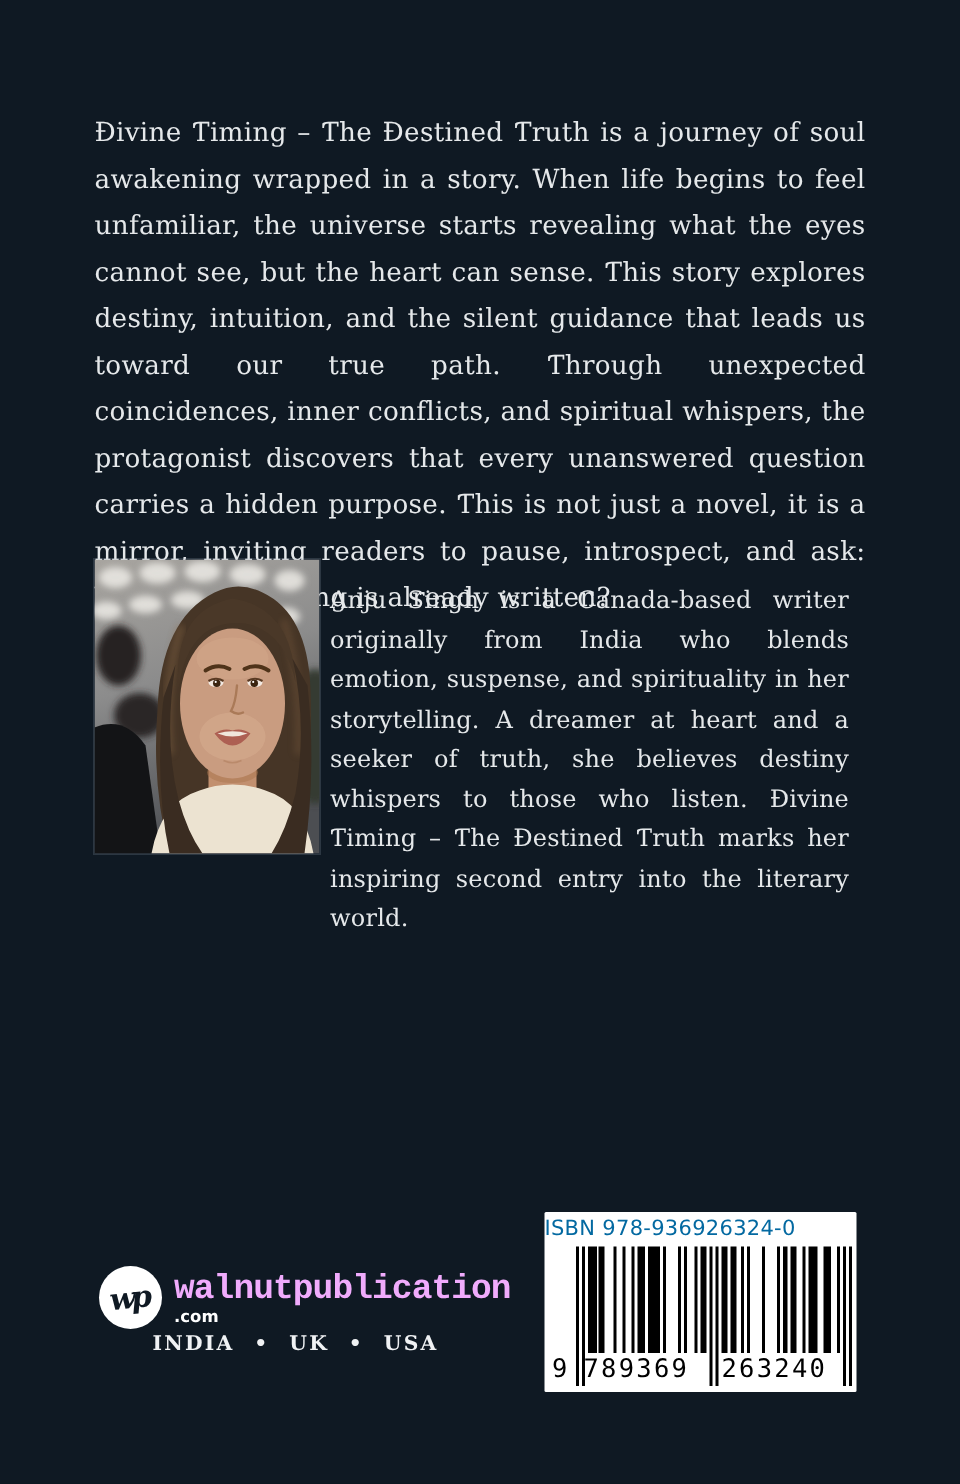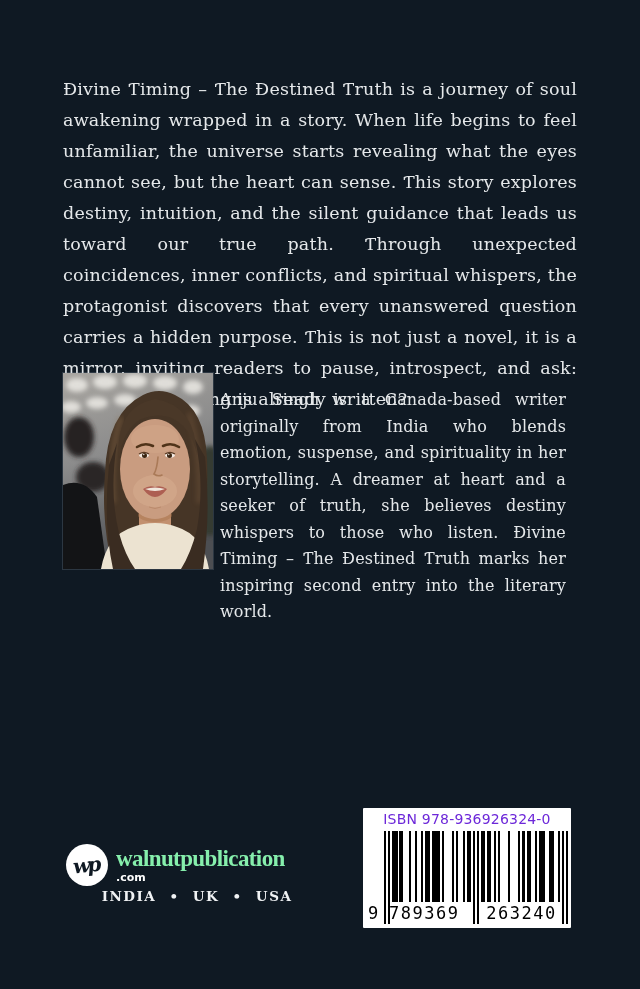--- a/index.html
+++ b/index.html
@@ -30,53 +30,53 @@
     width:42px;height:42px;border-radius:50%;background:#ffffff;flex:0 0 auto;
     display:flex;align-items:center;justify-content:center;
   }
   .pub-monogram{
     font-family:"DejaVu Serif",serif;font-style:italic;font-weight:700;
     font-size:20px;letter-spacing:-3px;color:#0f1923;transform:rotate(-6deg);
     padding-right:3px;
   }
   .pub-textcol{display:flex;flex-direction:column;}
   .pub-name{
-    font-family:Liberation Serif, serif;font-weight:700;font-size:23px;
-    letter-spacing:-.6px;color:#86efac;line-height:24px;white-space:nowrap;
+    font-family:Liberation Mono, monospace;font-weight:700;font-size:23px;
+    letter-spacing:-.6px;color:#f0abfc;line-height:24px;white-space:nowrap;
   }
   .pub-domain{
     font-family:"DejaVu Sans",sans-serif;font-weight:700;font-size:11px;
     color:#ffffff;text-align:left;line-height:12px;margin-top:1px;padding-right:2px;
   }
   .pub-regions{
     position:absolute;left:66px;top:888px;width:262px;text-align:center;
     font-family:"DejaVu Serif",serif;font-weight:700;font-size:13.5px;
     letter-spacing:1.5px;word-spacing:7px;color:#f0f2f4;white-space:nowrap;
   }
   
   .isbn-box{
     position:absolute;left:363px;top:808px;width:208px;height:120px;
     background:#ffffff;border-radius:1px;
   }
   .isbn-label{
-    position:absolute;left:0;top:3px;width:100%;text-align:center;
+    position:absolute;left:0;top:3px;width:100%;text-align:left;
     font-family:"DejaVu Sans",sans-serif;font-size:14px;letter-spacing:.2px;
-    color:#6d28d9;white-space:nowrap;
+    color:#0369a1;white-space:nowrap;
   }
   .bars{position:absolute;left:21px;top:23px;width:184px;height:93px;}
   .bar{position:absolute;top:0;height:71px;background:#000;}
   .bar.guard{height:93px;}
   .bc-digit{
     position:absolute;top:71px;height:22px;
     font-family:"DejaVu Sans Mono",monospace;font-size:17px;line-height:22px;
     color:#000;white-space:nowrap;
   }
   .bc-left{left:-16px;}
   .bc-g1{left:5px;width:81px;letter-spacing:1.5px;}
-  .bc-g2{left:97px;width:81px;text-align:center;letter-spacing:1.5px;}
+  .bc-g2{left:97px;width:81px;text-align:left;letter-spacing:1.5px;}
 </style>
 </head>
 <body>
 
 <div class="cover">
 
   <p class="synopsis">Ðivine Ƭiming – Ƭhe Ðestined Ƭruth is a journey of soul awakening wrapped in a story. When life begins to feel unfamiliar, the universe starts revealing what the eyes cannot see, but the heart can sense. Ƭhis story explores destiny, intuition, and the silent guidance that leads us toward our true path. Ƭhrough unexpected coincidences, inner conflicts, and spiritual whispers, the protagonist discovers that every unanswered question carries a hidden purpose. Ƭhis is not just a novel, it is a mirror, inviting readers to pause, introspect, and ask: What if everything is already written?</p>
 
   <div class="author-photo-frame">
     <svg width="150" height="196" viewBox="0 0 150 196" aria-hidden="true">

